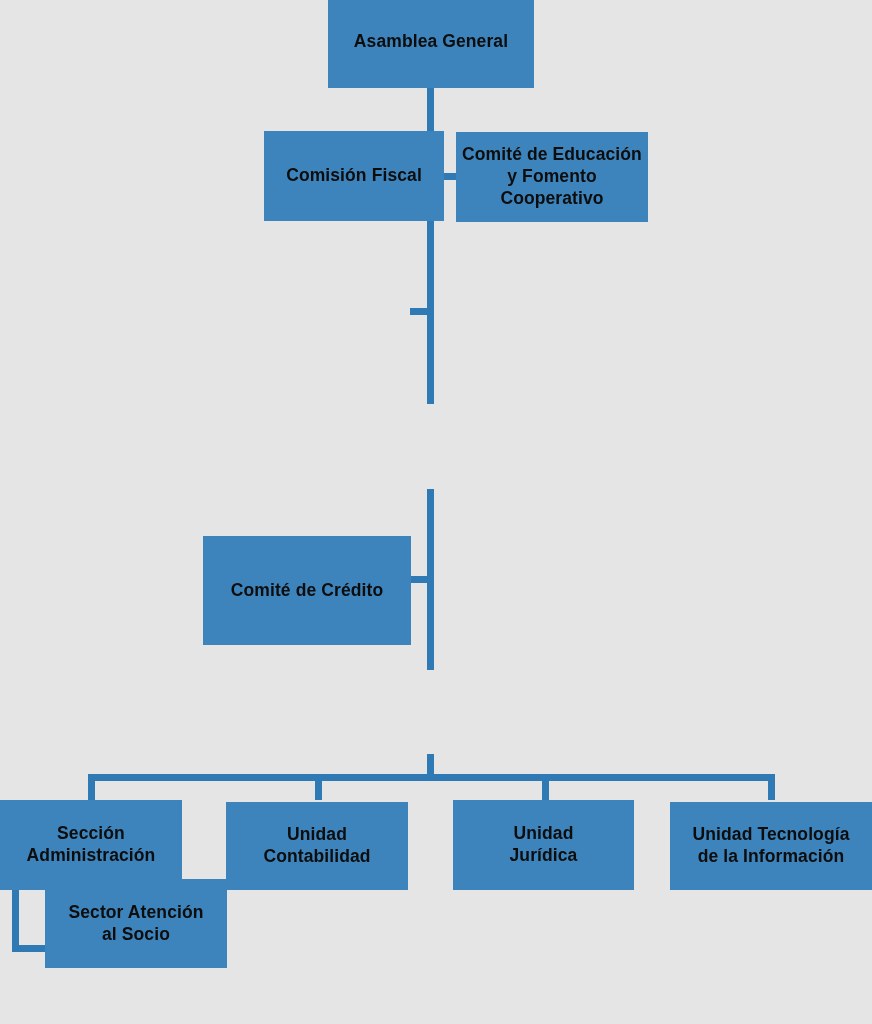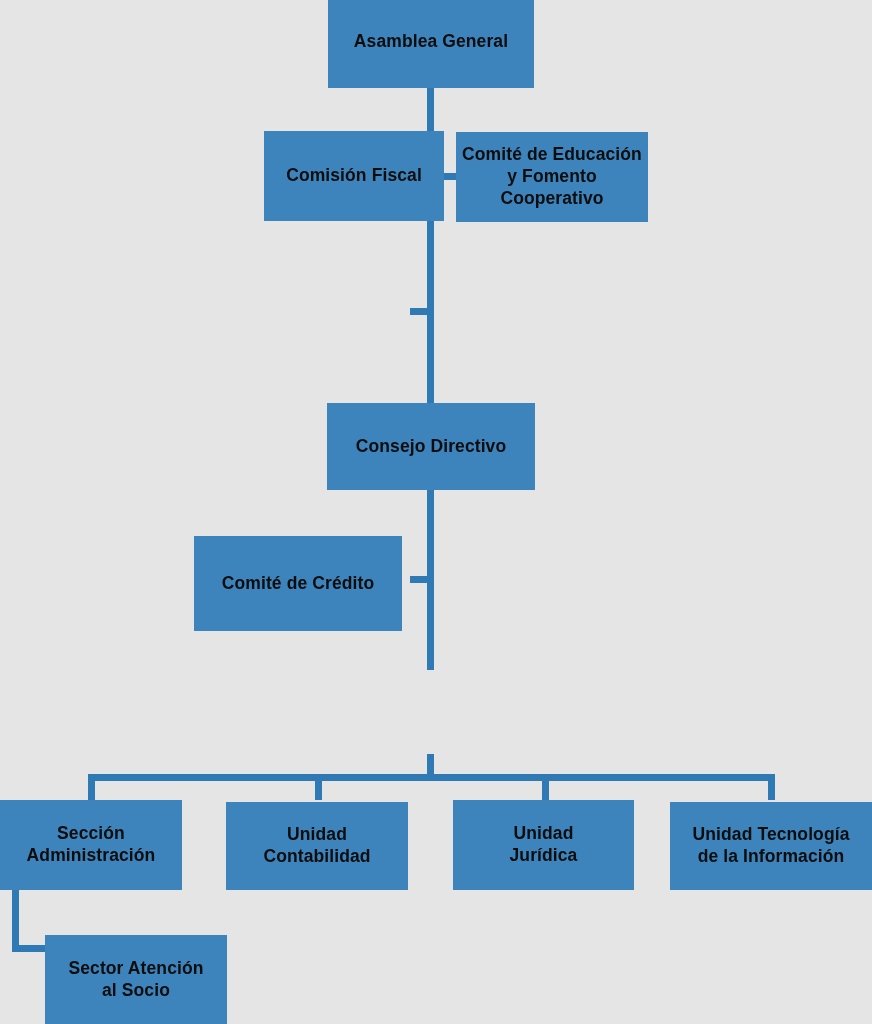--- a/index.html
+++ b/index.html
@@ -81,25 +81,22 @@
     <span class="node-label">Comisión Fiscal</span>
   </div>
 
   <div class="node" style="left:456px; top:132px; width:192px; height:90px;">
     <span class="node-label">Comité de Educación
 y Fomento
 Cooperativo</span>
   </div>
 
 
-  <div class="node" style="left:327px; top:403px; width:208px; height:87px;">
-    <span class="node-label">Consejo Directivo</span>
-  </div>
 
-  <div class="node" style="left:194px; top:536px; width:208px; height:95px;">
+  <div class="node" style="left:203px; top:536px; width:208px; height:109px;">
     <span class="node-label">Comité de Crédito</span>
   </div>
 
 
   <div class="node" style="left:0px; top:800px; width:182px; height:90px;">
     <span class="node-label">Sección
 Administración</span>
   </div>
 
   <div class="node" style="left:226px; top:802px; width:182px; height:88px;">
@@ -110,18 +107,18 @@
   <div class="node" style="left:453px; top:800px; width:181px; height:90px;">
     <span class="node-label">Unidad
 Jurídica</span>
   </div>
 
   <div class="node" style="left:670px; top:802px; width:202px; height:88px;">
     <span class="node-label">Unidad Tecnología
 de la Información</span>
   </div>
 
-  <div class="node" style="left:45px; top:935px; width:182px; height:89px;">
+  <div class="node" style="left:45px; top:879px; width:182px; height:89px;">
     <span class="node-label">Sector Atención
 al Socio</span>
   </div>
 
 </div>
 
 </body></html>

